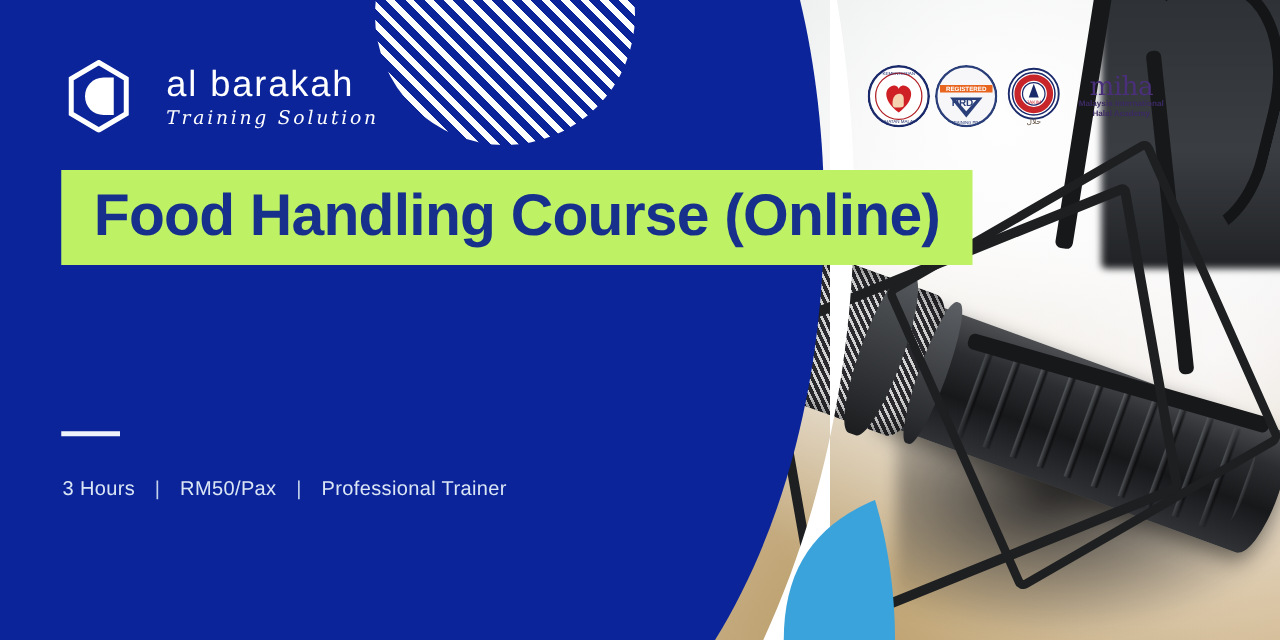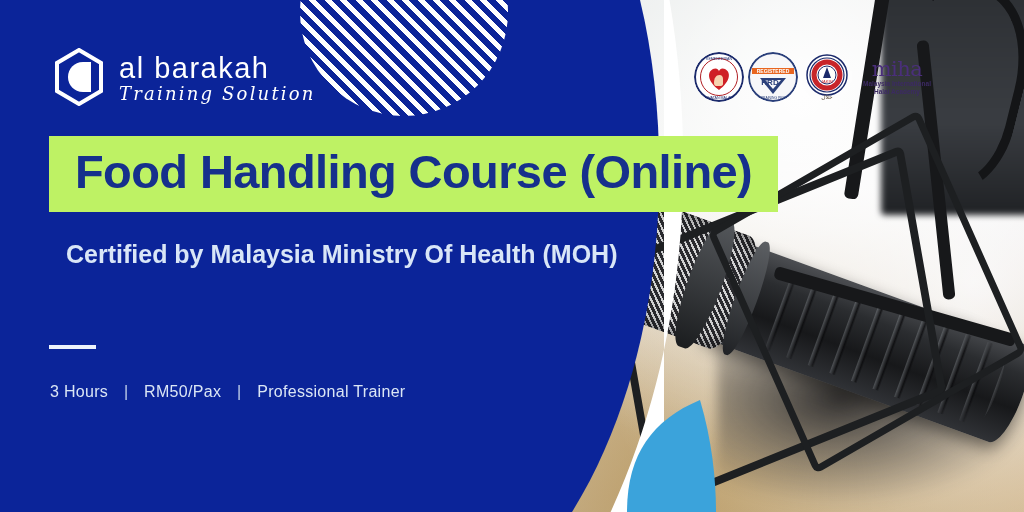--- a/index.html
+++ b/index.html
@@ -220,35 +220,35 @@
     color: #c3d2ea;
   }
 
   
   .logo {
     position: absolute;
     left: 53px;
     top: 48px;
     display: flex;
     align-items: center;
-    gap: 14px;
+    gap: 28px;
   }
   .logo-mark { width: 52px; height: 58px; }
   .logo-words { display: flex; flex-direction: column; }
   .logo-name {
     font-size: 29px;
     line-height: 32px;
     color: #ffffff;
     letter-spacing: 1.5px;
     font-weight: normal;
   }
   .logo-tag {
     font-family: "DejaVu Serif", serif;
     font-style: italic;
-    font-size: 18px;
+    font-size: 15px;
     line-height: 18px;
     color: #ffffff;
     letter-spacing: 2.2px;
     margin-top: 1px;
   }
 
   
   .badges {
     position: absolute;
     left: 694px;
@@ -386,21 +386,20 @@
     <div class="badge miha">
       <span class="miha-word">miha</span>
       <span class="miha-sub">Malaysia International Halal Academy</span>
     </div>
   </div>
 
   <div class="title-band">
     <h1 class="title">Food Handling Course (Online)</h1>
   </div>
 
-  <p class="subtitle">Certified by Malaysia Ministry Of Health (MOH)</p>
 
   <div class="rule"></div>
 
   <p class="meta">
     <span>3 Hours</span>
     <span class="sep">|</span>
     <span>RM50/Pax</span>
     <span class="sep">|</span>
     <span>Professional Trainer</span>
   </p>

